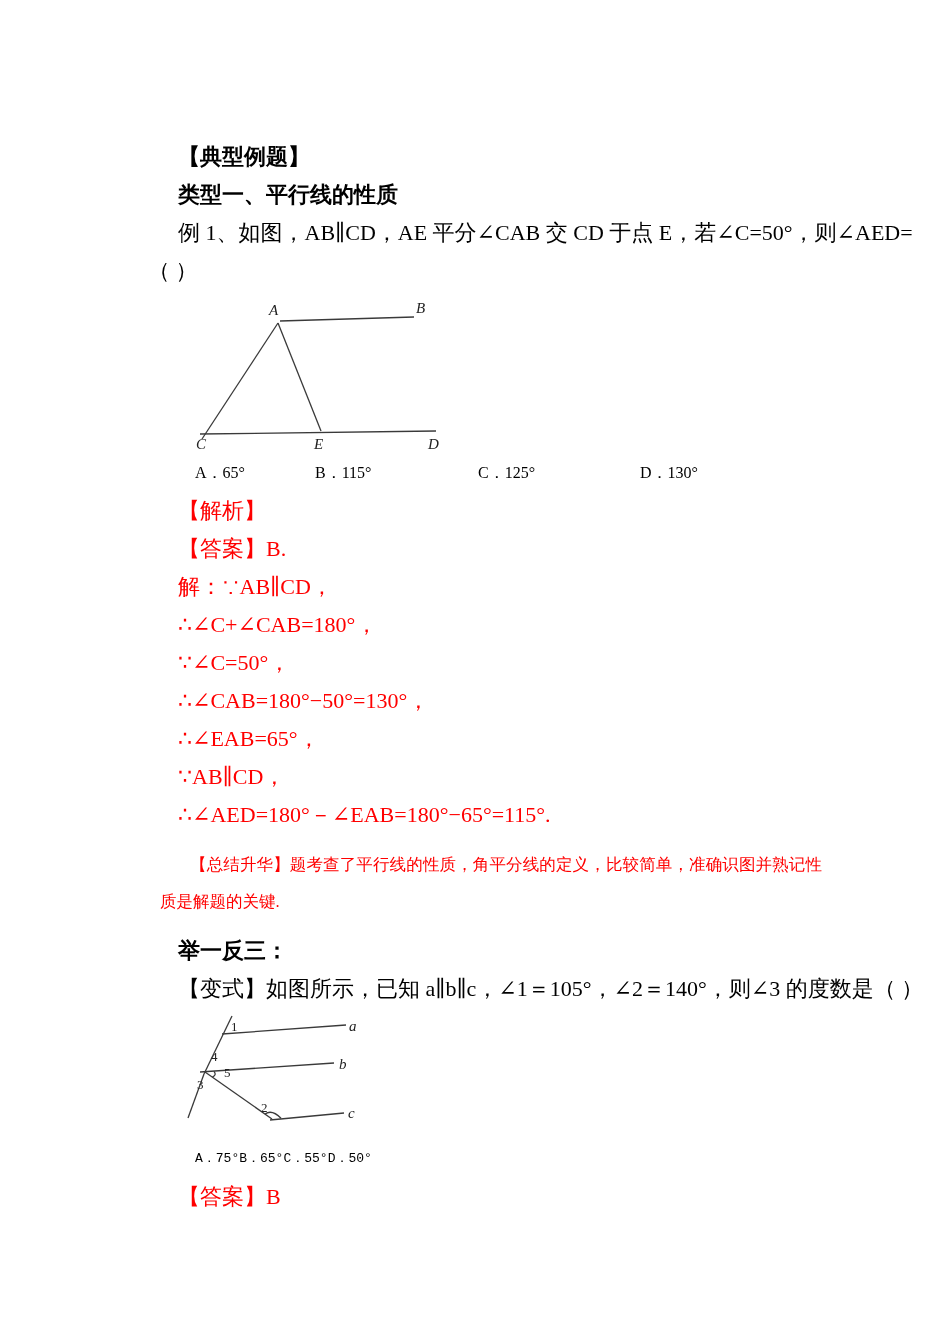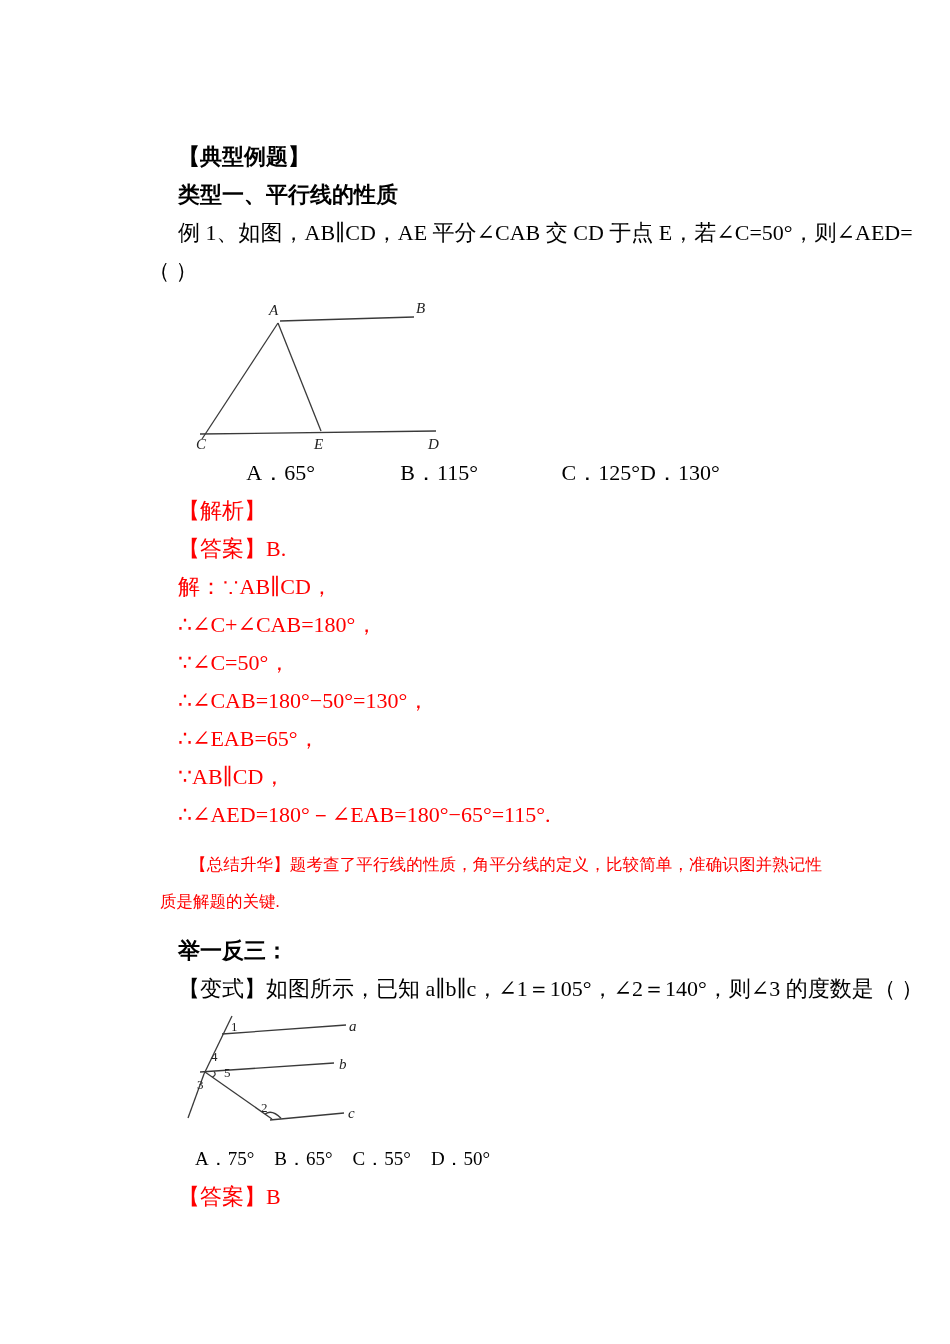--- a/index.html
+++ b/index.html
@@ -31,33 +31,32 @@
     line-height: 37px;
     text-indent: 30px;
     text-align: justify;
     white-space: normal;
   }
   .fig1 { margin: 10px 0 4px 44px; }
   .fig2 { margin: 2px 0 0 36px; }
   .opts1 {
     display: flex;
     padding-left: 47px;
-    font-size: 22px;
+    font-size: 16px;
     line-height: 38px;
-    text-align: right;
   }
   .opts1 span:nth-child(1) { width: 120px; }
   .opts1 span:nth-child(2) { width: 163px; }
   .opts1 span:nth-child(3) { width: 162px; }
   .opts2 {
     display: flex;
-    gap: 20px;
     padding-left: 47px;
-    font-size: 19px;
+    font-size: 13px;
     line-height: 38px;
+    font-family: Liberation Mono, monospace;
   }
   svg { display: block; }
   svg line, svg path { stroke: #3a3a3a; stroke-width: 1.3; fill: none; }
   svg text {
     font-family: "Liberation Serif", "DejaVu Serif", serif;
     font-style: italic;
     font-size: 15px;
     fill: #222222;
     stroke: none;
   }

